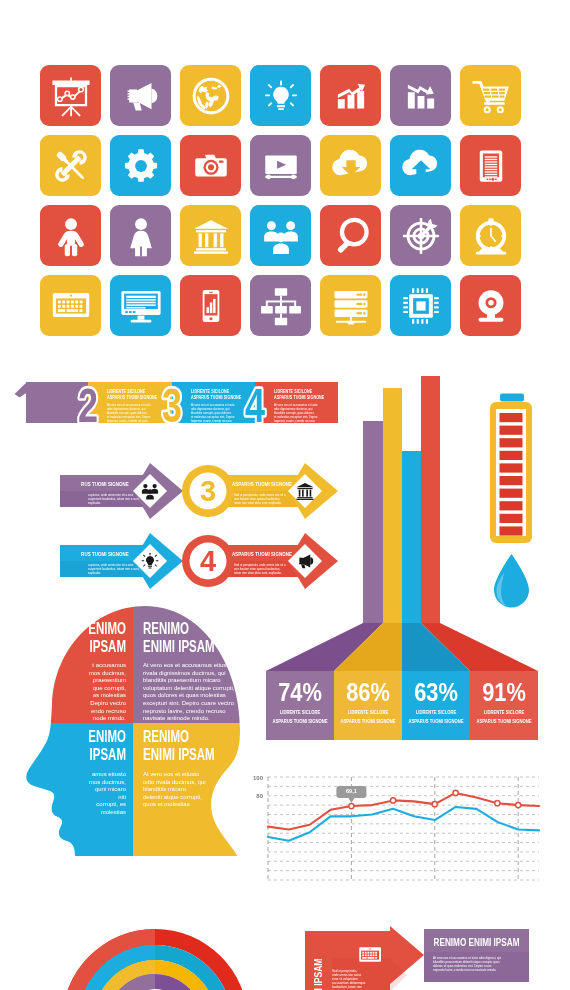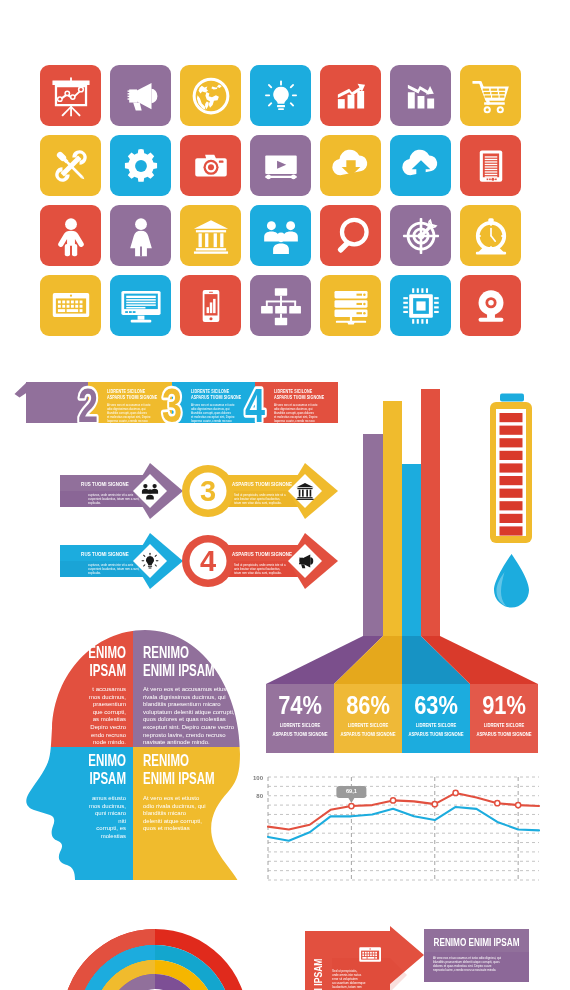--- a/index.html
+++ b/index.html
@@ -558,21 +558,21 @@
             <path d="M48 21 a9 11 0 0 1 0 22 z"></path>
             <path d="M14 22 h12 v20 h-12 z"></path>
             <path d="M20 42 h10 l3 12 h-9 z"></path>
             <rect x="11.5" y="23.5" width="4" height="2.2" fill="#fff"></rect>
             <rect x="11.5" y="27.5" width="4" height="2.2" fill="#fff"></rect>
             <rect x="11.5" y="31.5" width="4" height="2.2" fill="#fff"></rect>
             <rect x="11.5" y="35.5" width="4" height="2.2" fill="#fff"></rect>
           </g>
         </g>
       </svg></div>
-  <div id="perspective-bars" style="position: absolute; left: 260px; top: 381px; width: 285px; height: 380px;"><svg width="285" height="380" viewBox="0 0 285 380">
+  <div id="perspective-bars" style="position: absolute; left: 260px; top: 368px; width: 285px; height: 380px;"><svg width="285" height="380" viewBox="0 0 285 380">
         <path d="M103 53 H123 V255 H103 Z" fill="#91709B"></path>
         <path d="M123 20 H142 V255 H123 Z" fill="#F0BB2D"></path>
         <path d="M142 83 H161 V255 H142 Z" fill="#1CACDE"></path>
         <path d="M161 8 H180 V255 H161 Z" fill="#E2503F"></path>
         <path d="M103 255 L123 255 L74 303 L6 303 Z" fill="#7B4F8C"></path>
         <path d="M123 255 L142 255 L142 303 L74 303 Z" fill="#E5A81C"></path>
         <path d="M142 255 L161 255 L210 303 L142 303 Z" fill="#1793C4"></path>
         <path d="M161 255 L180 255 L278 303 L210 303 Z" fill="#D93A2B"></path>
         <path d="M6 303 H74 V372 H6 Z" fill="#96739D"></path>
         <path d="M74 303 H142 V372 H74 Z" fill="#EFB937"></path>
@@ -609,21 +609,21 @@
           <text x="0" y="0" text-anchor="middle" fill="#fff" style="font:700 26px &quot;Liberation Sans&quot;,sans-serif;">91%</text>
         </g>
         <g transform="translate(244,346) scale(0.70,1)">
           <text x="0" y="0" text-anchor="middle" fill="#fff" style="font:700 6.0px &quot;Liberation Sans&quot;,sans-serif;">LIDRENTE SICLORE</text>
         </g>
         <g transform="translate(244,355) scale(0.70,1)">
           <text x="0" y="0" text-anchor="middle" fill="#fff" style="font:700 6.0px &quot;Liberation Sans&quot;,sans-serif;">ASPARUS TUOMI SIGNONE</text>
         </g>
       </svg></div>
 
-  <div id="head-diagram" style="position: absolute; left: 24px; top: 622px; width: 220px; height: 258px; text-decoration: underline;"><svg width="220" height="258" viewBox="0 0 220 258">
+  <div id="head-diagram" style="position: absolute; left: 24px; top: 598px; width: 220px; height: 258px; text-decoration: underline;"><svg width="220" height="258" viewBox="0 0 220 258">
         <defs>
           <clipPath id="headClip">
             <path d="M121 8 C 70 8 30 52 28 106 C 27 122 27 132 24 140 C 21 149 10 163 5 171 C 0 179 2 185 10 188 L 26 193 C 31 195 31 199 29 204 C 26 212 28 217 34 219 C 39 221 39 225 36 230 C 33 237 36 241 43 243 C 49 245 51 250 51 258 L 51 266 L 216 266 C 216 255 197 240 190 222 C 182 200 192 183 204 170 C 213 160 216 150 216 132 C 216 64 176 8 121 8 Z"></path>
           </clipPath>
         </defs>
         <g clip-path="url(#headClip)">
           <rect x="0" y="0" width="109" height="125" fill="#E2503F"></rect>
           <rect x="109" y="0" width="111" height="125" fill="#91709B"></rect>
           <rect x="0" y="125" width="109" height="133" fill="#1CACDE"></rect>
           <rect x="109" y="125" width="111" height="133" fill="#F0BB2D"></rect>

